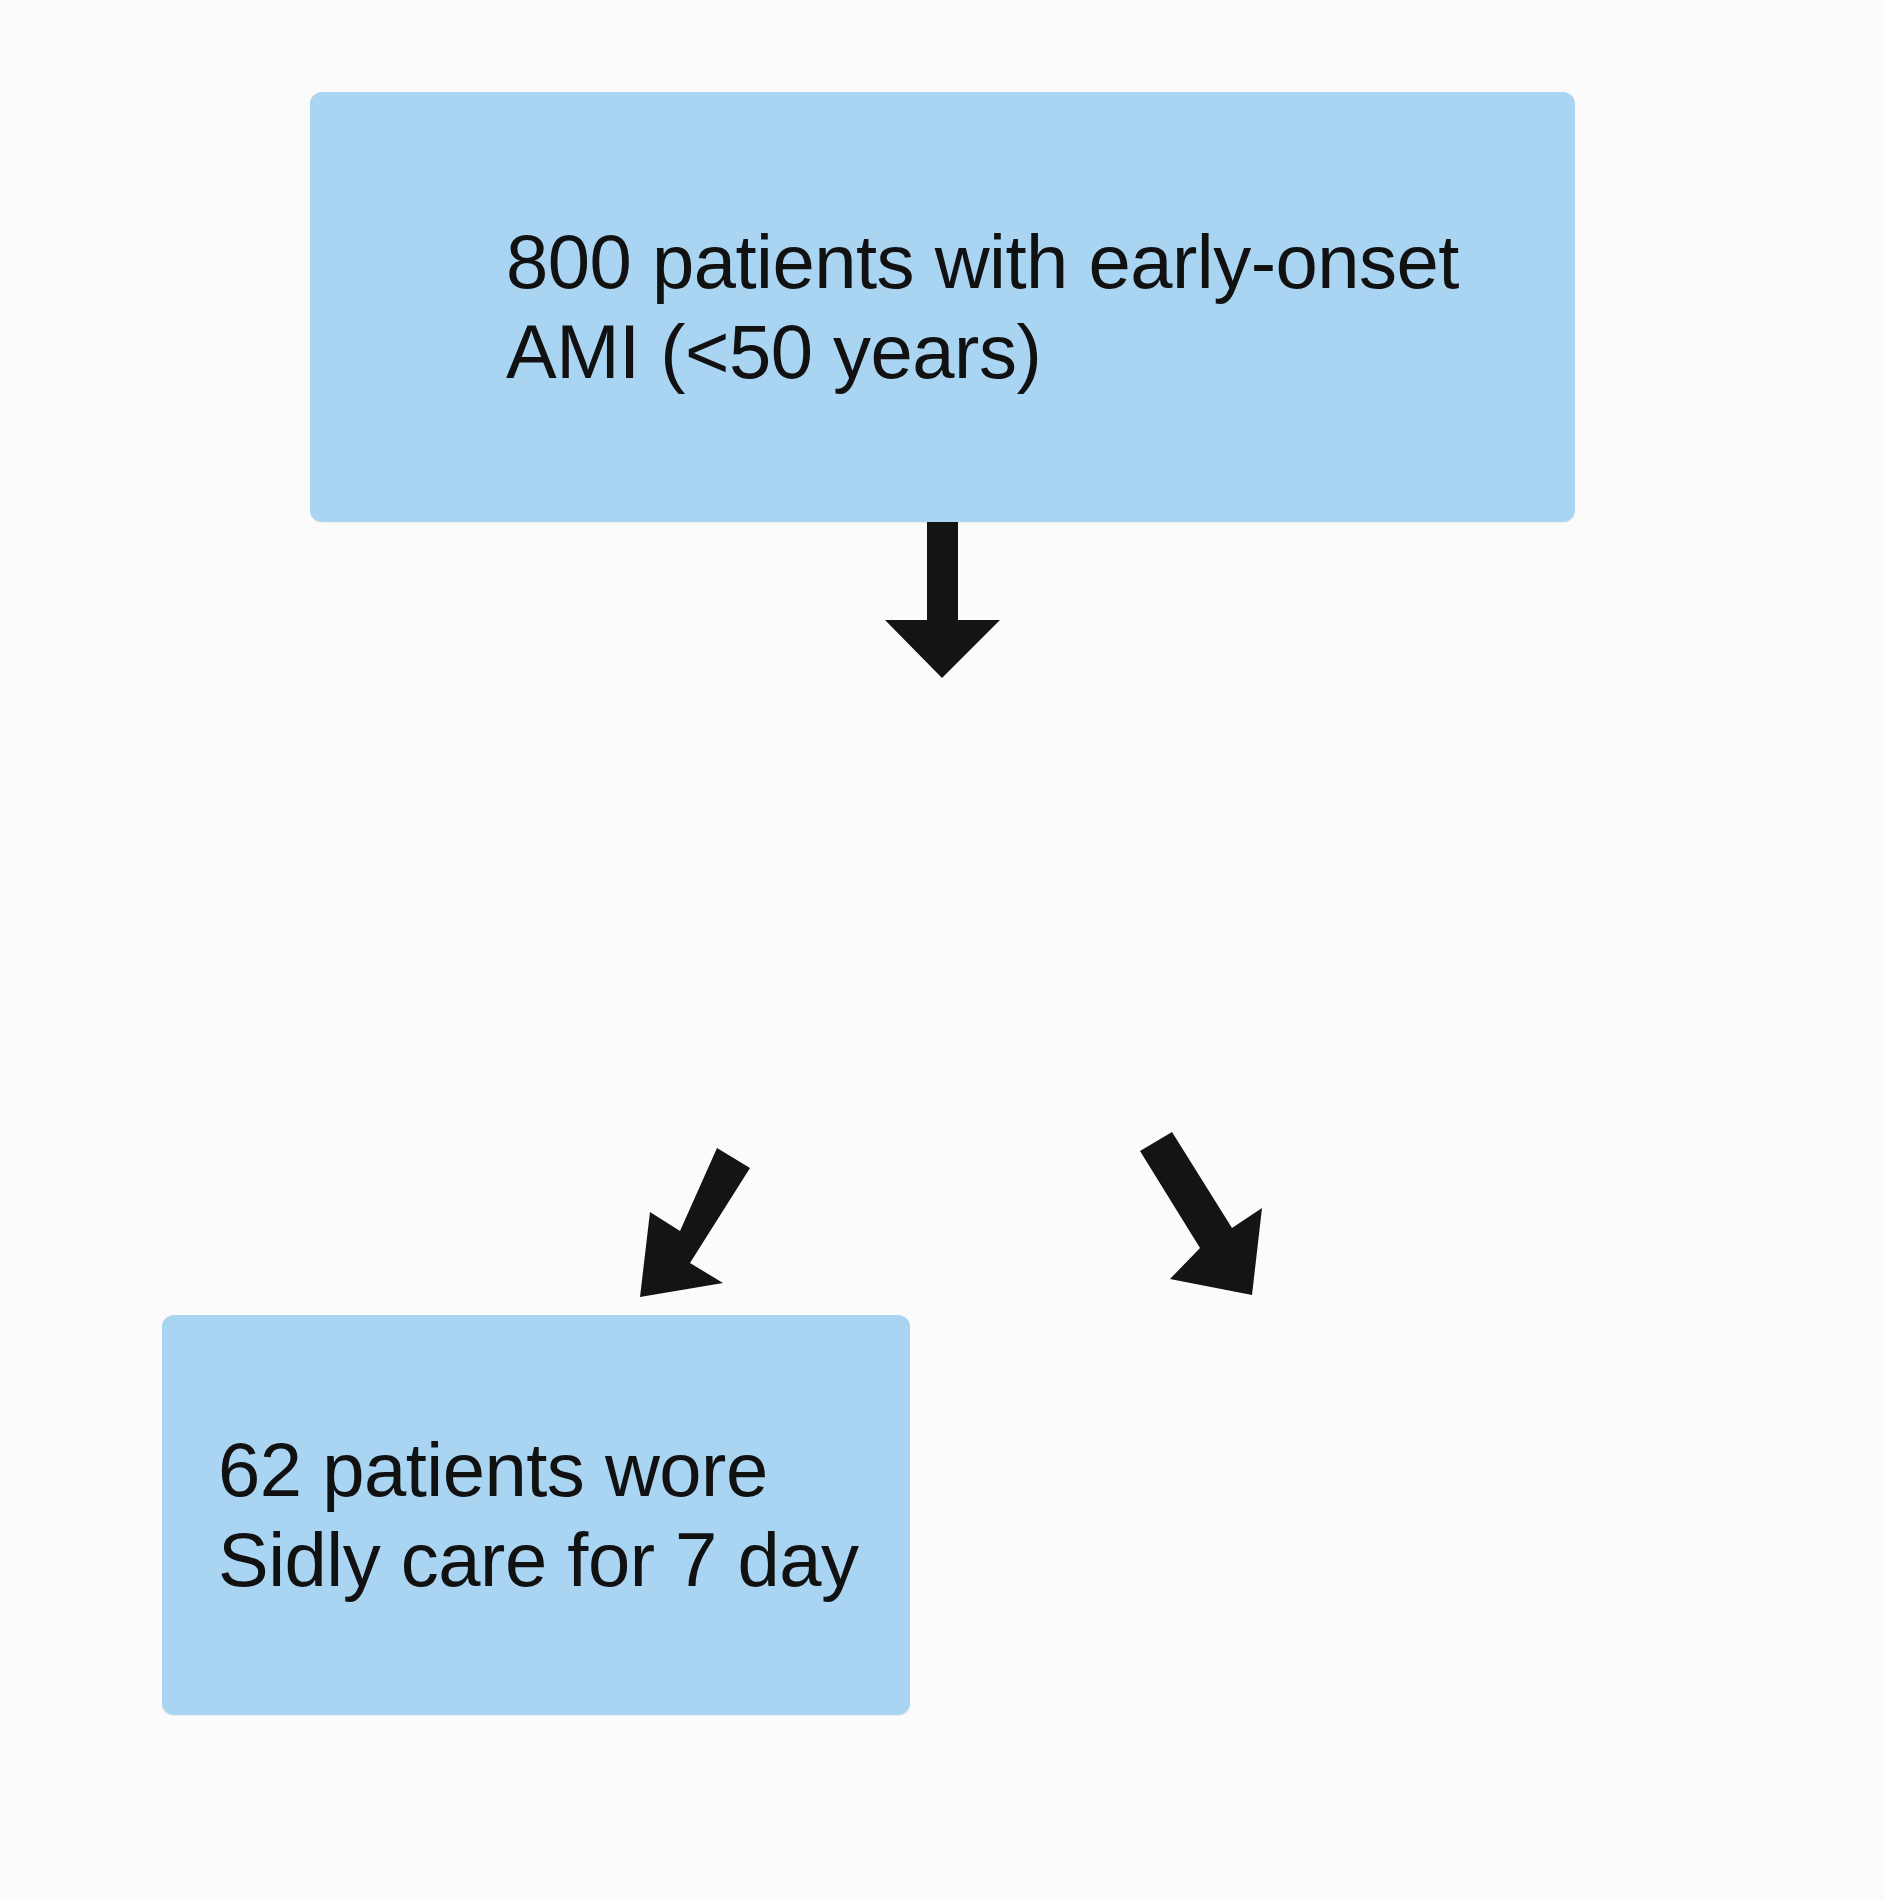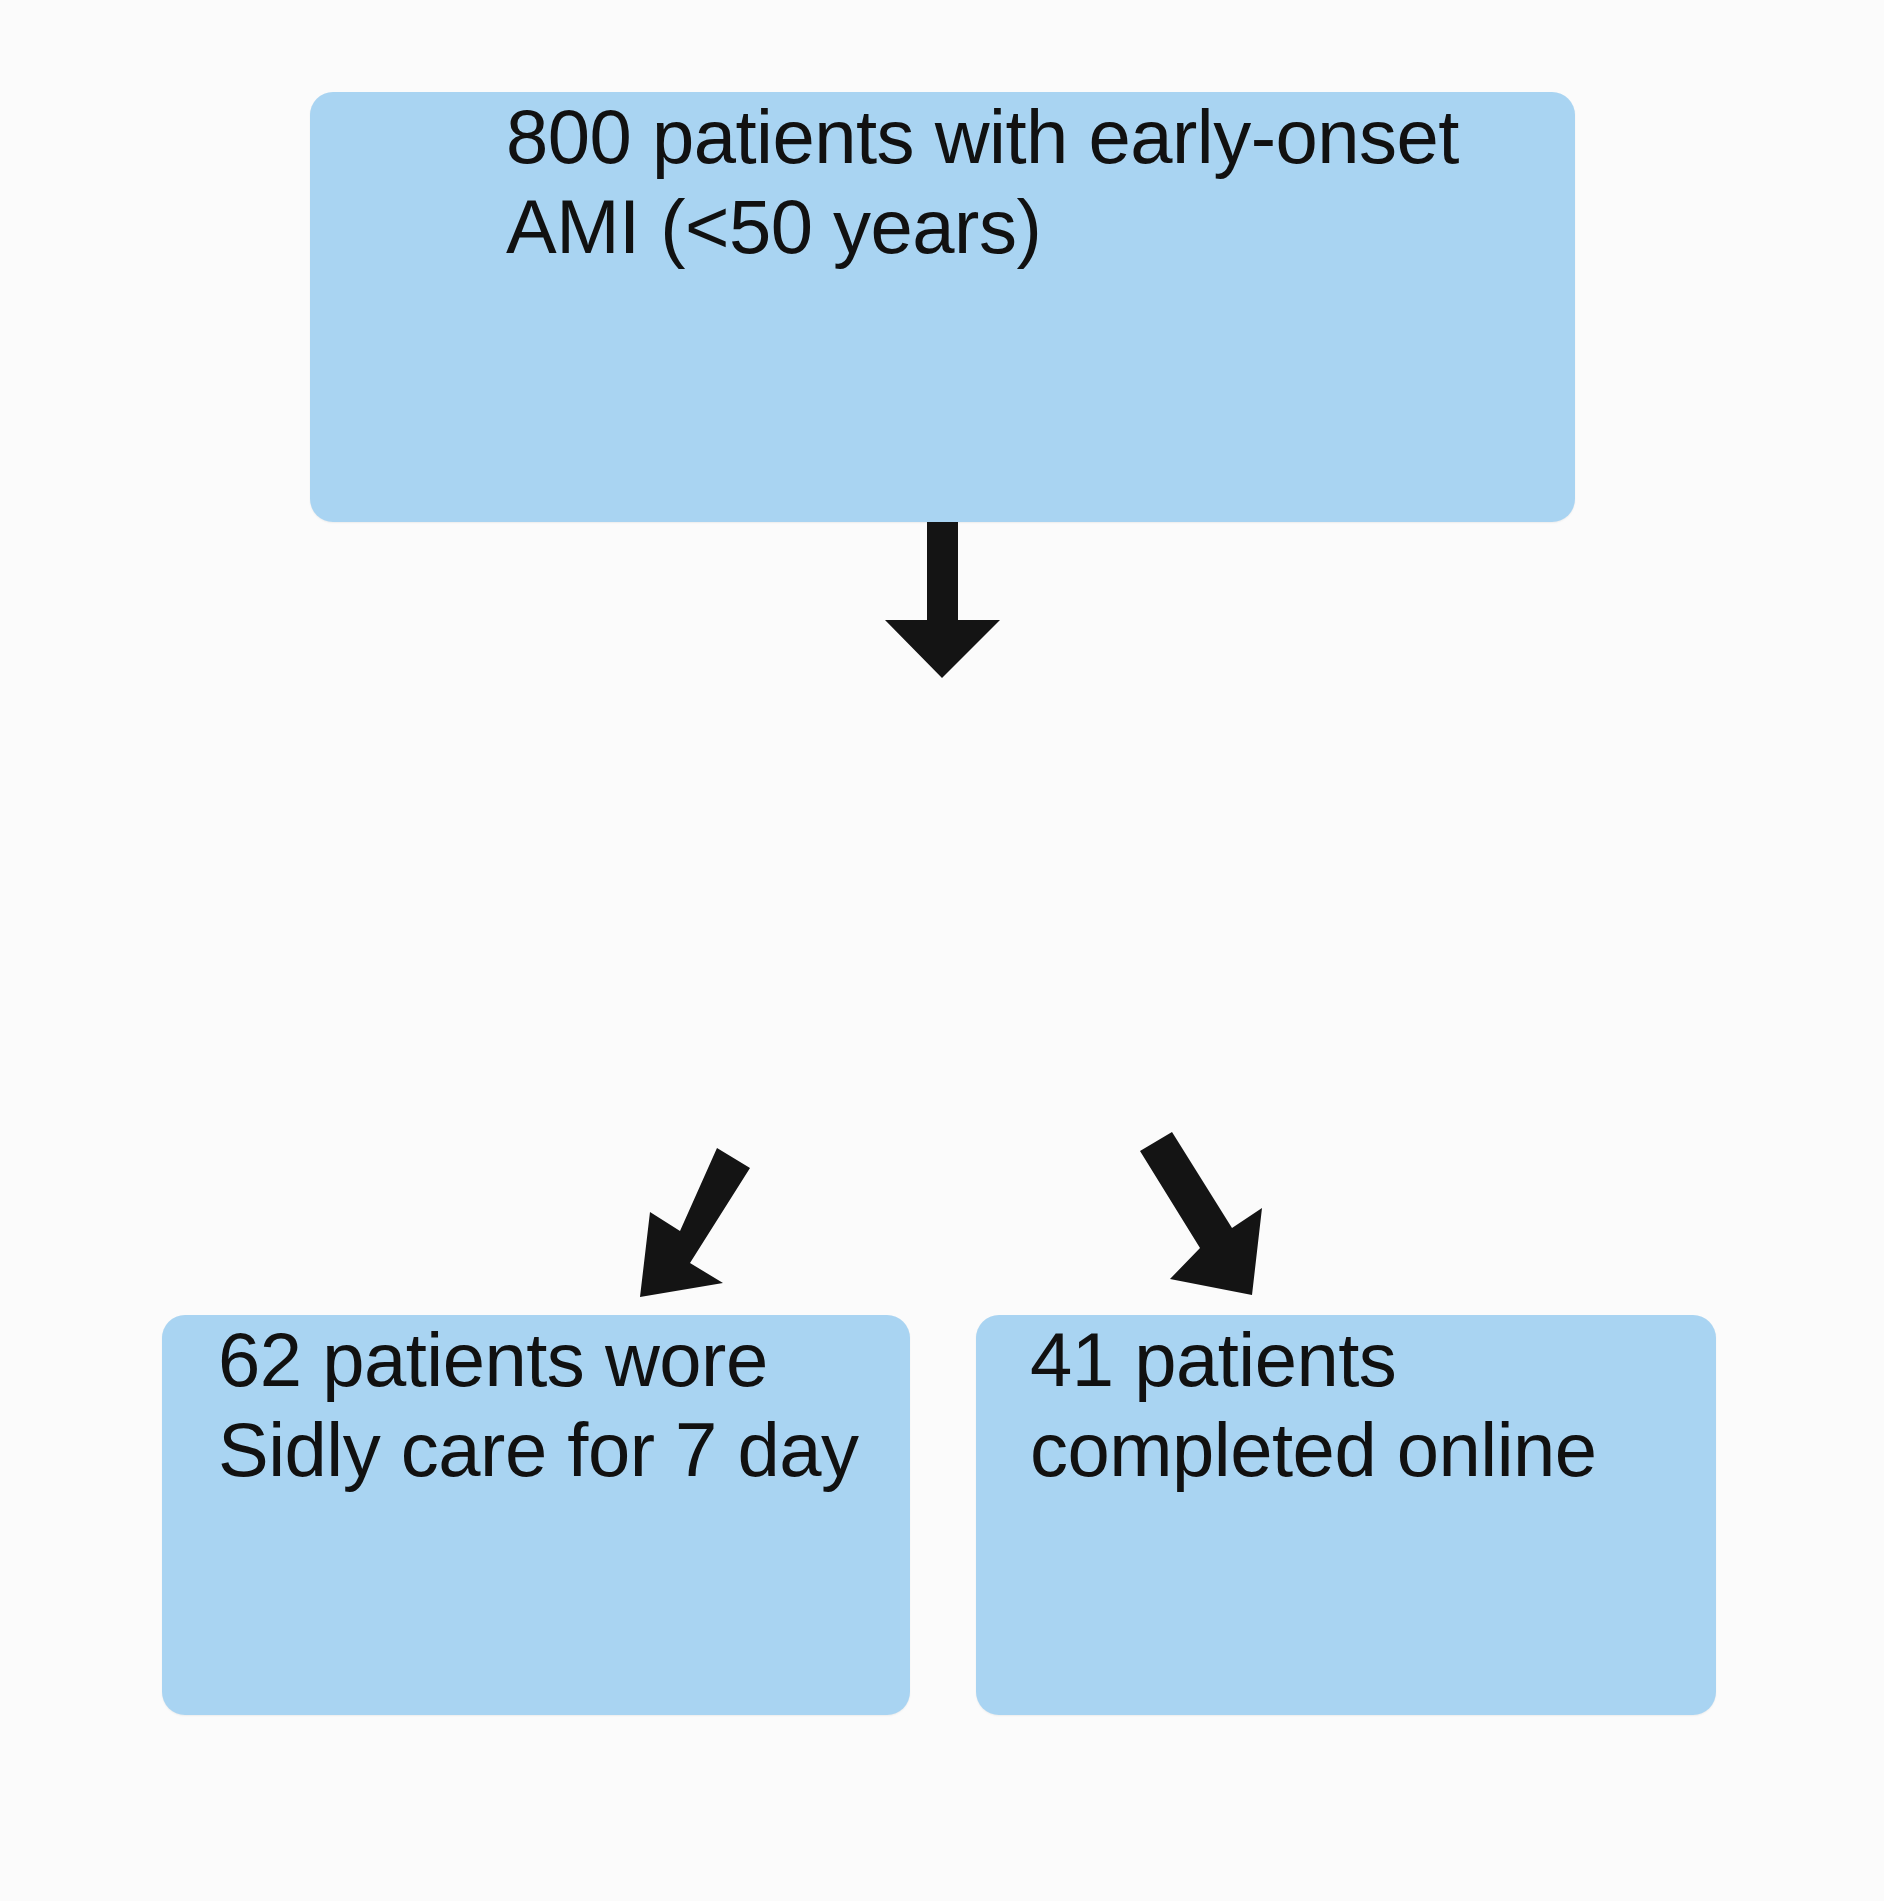--- a/index.html
+++ b/index.html
@@ -19,22 +19,23 @@
     position: absolute;
     left: 0; top: 0;
     width: 1884px;
     height: 1901px;
     background: #fbfbfb;
   }
   .node {
     position: absolute;
     box-sizing: border-box;
     background: #a9d4f2;
-    border-radius: 23px;
+    border-radius: 12px;
     display: flex;
+    align-items: center;
     box-shadow: 0 1px 2px rgba(0,0,0,0.06);
   }
   .node .node-text {
     width: 100%;
     color: #111111;
     font-size: 76px;
     line-height: 1.18;
     letter-spacing: -0.5px;
     white-space: pre-line;
     font-weight: 400;
@@ -104,23 +105,20 @@
 
   <div class="node" id="node-cohort">
     <div class="node-text">800 patients with early-onset AMI (&lt;50 years)</div>
   </div>
 
 
   <div class="node" id="node-sidly">
     <div class="node-text">62 patients wore Sidly care for 7 day</div>
   </div>
 
-  <div class="node" id="node-online">
-    <div class="node-text">41 patients completed online</div>
-  </div>
 
   <svg class="arrow-layer" viewBox="0 0 1884 1901" width="1884" height="1901">
 
     <g>
       <polygon fill="#141414" points="927,522 958,522 958,620 1000,620 942,678 885,620 927,620"></polygon>
     </g>
 
     <g>
       <polygon fill="#141414" points="717,1148 750,1168 690,1263 723,1283 640,1297 650,1212 680,1231"></polygon>
     </g>

